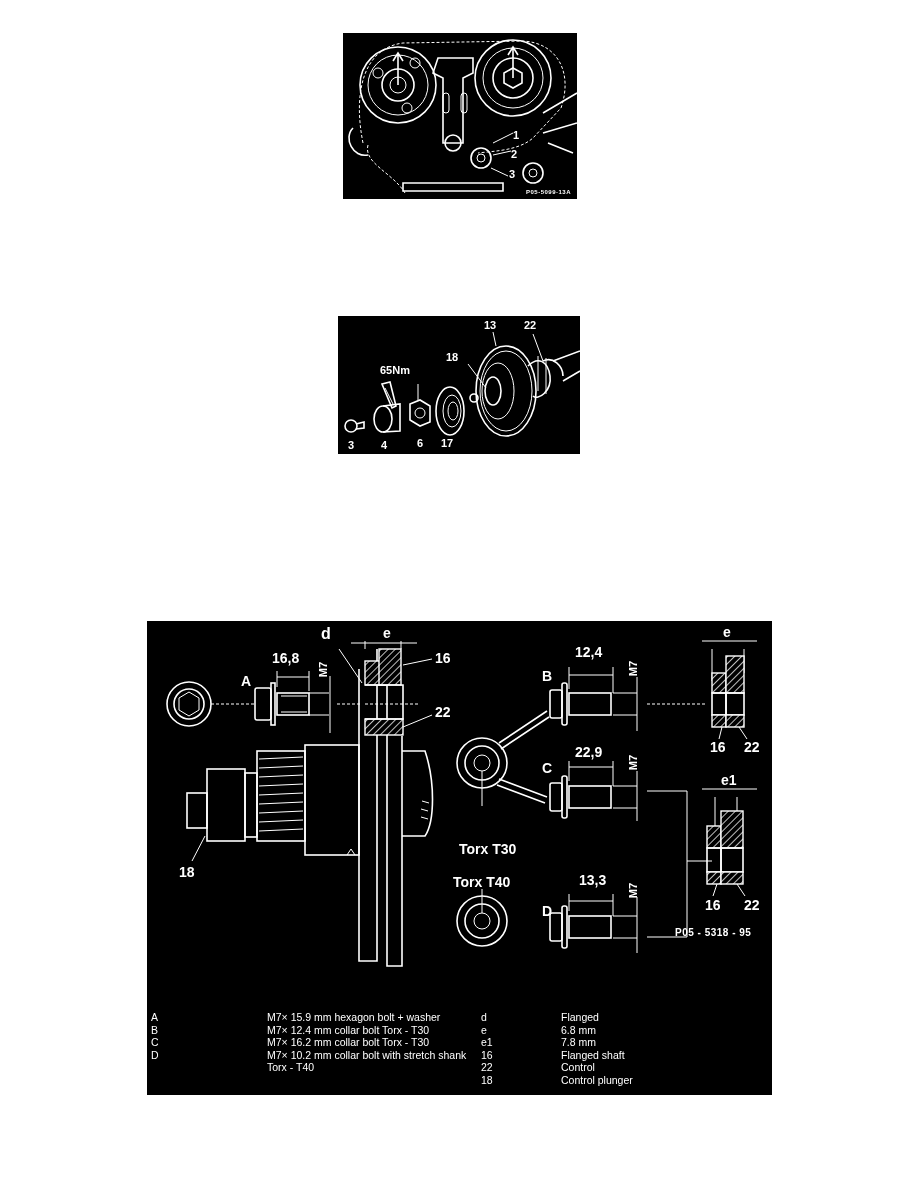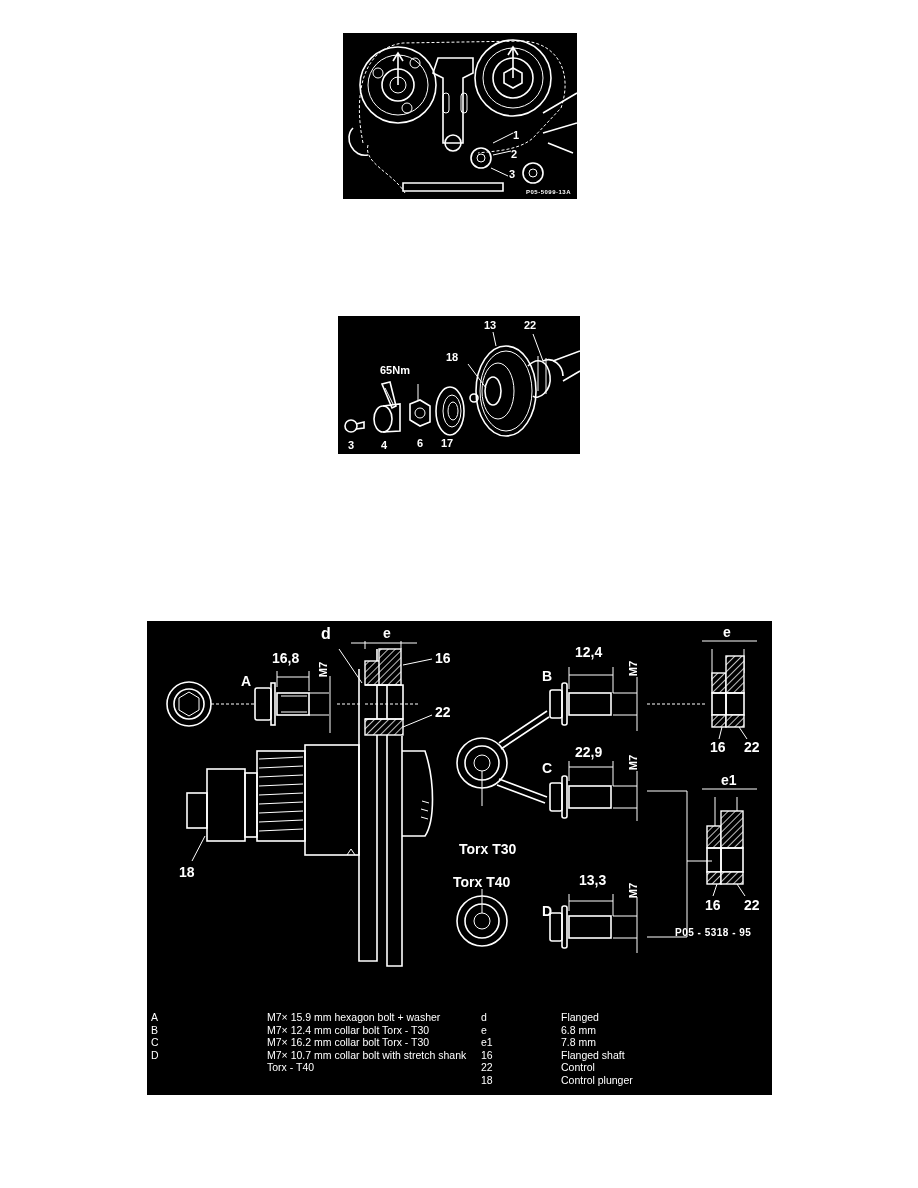--- a/index.html
+++ b/index.html
@@ -252,21 +252,21 @@
     <div class="row">
         <span class="key">B</span>
         <span>M7× 12.4 mm collar bolt Torx - T30</span>
       </div>
     <div class="row">
         <span class="key">C</span>
         <span>M7× 16.2 mm collar bolt Torx - T30</span>
       </div>
     <div class="row">
         <span class="key">D</span>
-        <span>M7× 10.7 mm collar bolt with stretch shank</span>
+        <span>M7× 10.2 mm collar bolt with stretch shank</span>
       </div>
     <div class="row">
         <span class="key"></span>
         <span>Torx - T40</span>
       </div>
   </div>
 
   <div class="legend legend2" style="left:334px;top:390px;">
     <div class="row">
         <span class="key">d</span>

